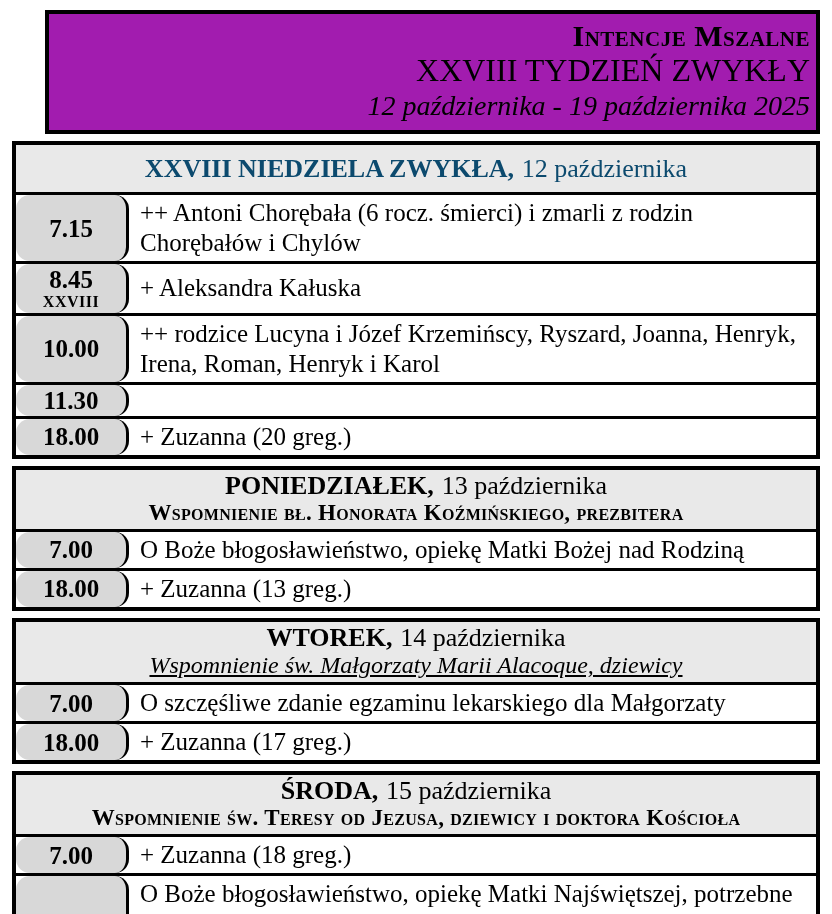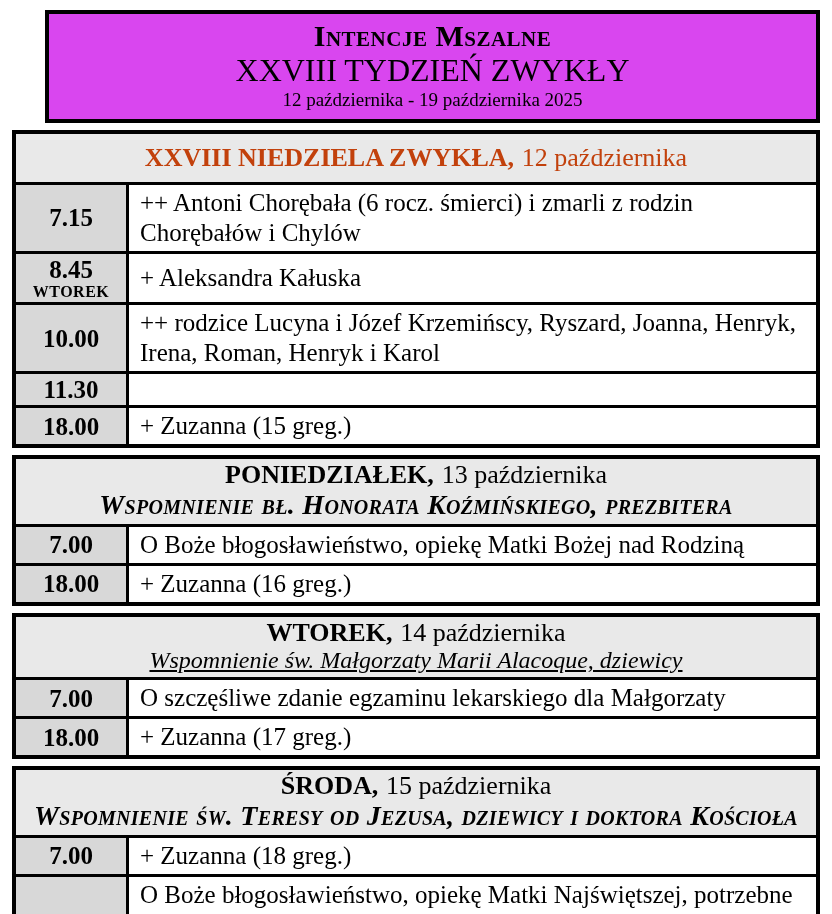--- a/index.html
+++ b/index.html
@@ -15,53 +15,54 @@
     padding: 10px 12px 6px 12px;
   }
   .box {
     border: 4px solid #000000;
     margin-bottom: 7px;
   }
   .box:last-child { margin-bottom: 0; }
 
   
   .header-box {
-    background: #d946ef;
-    text-align: center;
+    background: #a21caf;
+    text-align: right;
     padding: 5px 6px 8px 6px;
     margin-left: 33px;
   }
   .doc-title {
     font-weight: bold;
     font-variant: small-caps;
     font-size: 30px;
     line-height: 1.13;
     letter-spacing: 0.5px;
   }
   .doc-subtitle {
     font-size: 32px;
     line-height: 1.12;
   }
   .doc-daterange {
-    font-size: 19px;
+    font-style: italic;
+    font-size: 28px;
     line-height: 1.18;
   }
 
   
   .day-header {
     background: #e9e9e9;
     text-align: center;
     border-bottom: 3px solid #000000;
     padding: 1px 4px 3px 4px;
   }
   .day-header.no-memorial { padding: 9px 4px; }
   .day-title { font-size: 26px; line-height: 1.13; }
   .day-name { font-weight: bold; }
   .day-date { font-weight: normal; margin-left: 0.3em; }
-  .memorial { font-size: 28px; line-height: 1.12; font-style: italic; }
+  .memorial { font-size: 23px; line-height: 1.12; }
   .memorial.smallcaps {
     font-variant: small-caps;
     font-weight: bold;
     letter-spacing: 0.3px;
   }
   .memorial.italic { font-style: italic; font-size: 24px; text-decoration: underline; }
 
   .row {
     display: flex;
     border-top: 3px solid #000000;
@@ -71,20 +72,21 @@
   .time-cell {
     flex: 0 0 113px;
     background: #d8d8d8;
     border-right: 3px solid #000000;
     display: flex;
     flex-direction: column;
     justify-content: center;
     align-items: center;
     text-align: center;
     padding: 2px 2px;
+    border-radius: 14px;
   }
   .time { font-weight: bold; font-size: 25px; line-height: 1.08; }
   .place { font-weight: bold; font-size: 16px; line-height: 1.1; letter-spacing: 0.5px; }
   .intention-cell {
     flex: 1 1 auto;
     font-size: 25px;
     line-height: 1.2;
     padding: 3px 8px 3px 11px;
     display: flex;
     flex-direction: column;
@@ -98,38 +100,38 @@
 
   <div class="box header-box">
     <div class="doc-title">Intencje Mszalne</div>
     <div class="doc-subtitle">XXVIII TYDZIEŃ ZWYKŁY</div>
     <div class="doc-daterange">12 października - 19 października 2025</div>
   </div>
 
   <div id="days">
   <div class="box day-table">
     <div class="day-header no-memorial">
-      <div class="day-title" style="color: #c2410c;">
+      <div class="day-title" style="color: #0c4a6e;">
         <span class="day-name">XXVIII NIEDZIELA ZWYKŁA,</span><span class="day-date">12 października</span>
       </div>
 
     </div>
     <div class="rows">
   <div class="row">
     <div class="time-cell">
       <div class="time">7.15</div>
 
     </div>
     <div class="intention-cell">++ Antoni Chorębała (6 rocz. śmierci) i zmarli z rodzin Chorębałów i Chylów</div>
   </div>
 
   <div class="row">
     <div class="time-cell">
       <div class="time">8.45</div>
-      <div class="place">WTOREK</div>
+      <div class="place">XXVIII</div>
     </div>
     <div class="intention-cell">+ Aleksandra Kałuska</div>
   </div>
 
   <div class="row">
     <div class="time-cell">
       <div class="time">10.00</div>
 
     </div>
     <div class="intention-cell">++ rodzice Lucyna i Józef Krzemińscy, Ryszard, Joanna, Henryk, Irena, Roman, Henryk i Karol</div>
@@ -140,21 +142,21 @@
       <div class="time">11.30</div>
 
     </div>
   </div>
 
   <div class="row">
     <div class="time-cell">
       <div class="time">18.00</div>
 
     </div>
-    <div class="intention-cell">+ Zuzanna (15 greg.)</div>
+    <div class="intention-cell">+ Zuzanna (20 greg.)</div>
   </div>
 </div>
   </div>
 
   <div class="box day-table">
     <div class="day-header">
       <div class="day-title">
         <span class="day-name">PONIEDZIAŁEK,</span><span class="day-date">13 października</span>
       </div>
       <div class="memorial smallcaps">Wspomnienie bł. Honorata Koźmińskiego, prezbitera</div>
@@ -166,21 +168,21 @@
 
     </div>
     <div class="intention-cell">O Boże błogosławieństwo, opiekę Matki Bożej nad Rodziną</div>
   </div>
 
   <div class="row">
     <div class="time-cell">
       <div class="time">18.00</div>
 
     </div>
-    <div class="intention-cell">+ Zuzanna (16 greg.)</div>
+    <div class="intention-cell">+ Zuzanna (13 greg.)</div>
   </div>
 </div>
   </div>
 
   <div class="box day-table">
     <div class="day-header">
       <div class="day-title">
         <span class="day-name">WTOREK,</span><span class="day-date">14 października</span>
       </div>
       <div class="memorial italic">Wspomnienie św. Małgorzaty Marii Alacoque, dziewicy</div>

